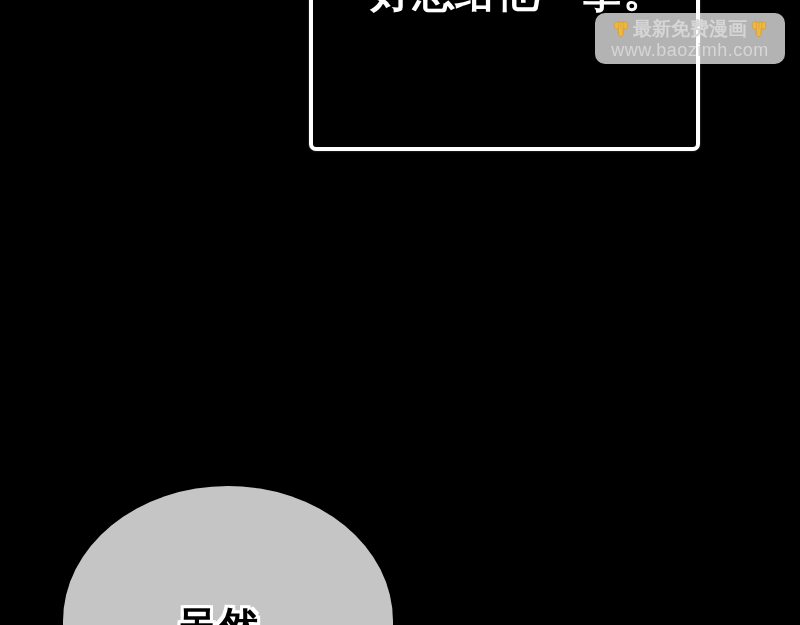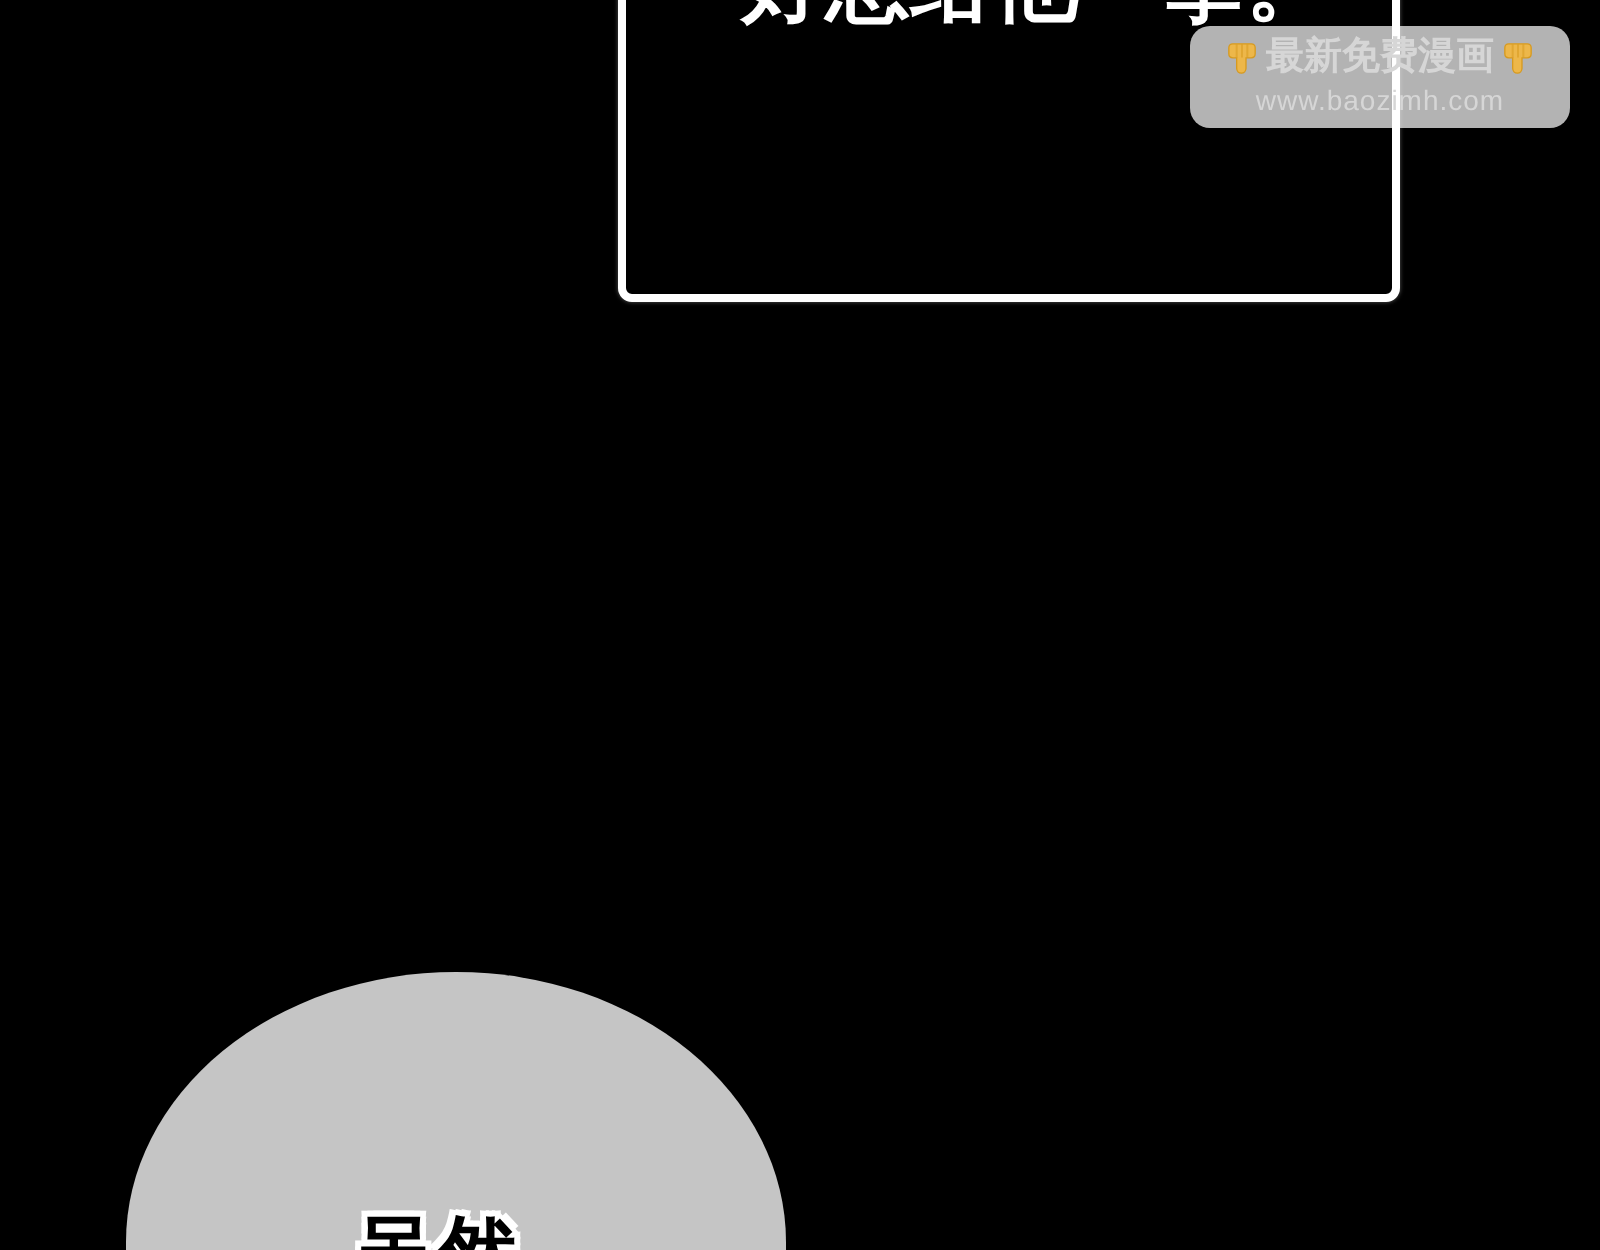--- a/index.html
+++ b/index.html
@@ -58,21 +58,21 @@
     display: flex;
     align-items: center;
     gap: 2px;
     font-size: 19px;
     font-weight: 600;
     color: var(--wm-text, #d6d6d6);
     line-height: 22px;
     white-space: nowrap;
   }
   .wm-line2 {
-    font-size: 14px;
+    font-size: 18px;
     color: var(--wm-text, #d6d6d6);
     letter-spacing: 0.5px;
     line-height: 20px;
     white-space: nowrap;
   }
   .hand-icon { width: 20px; height: 20px; display: inline-block; }
 
   
   .bubble-bottom {
     position: absolute;

